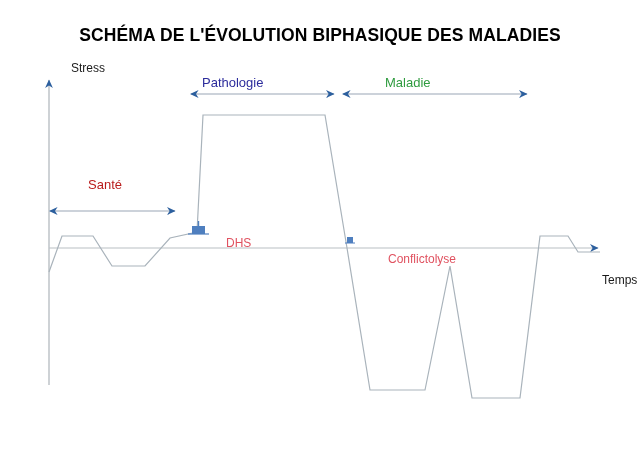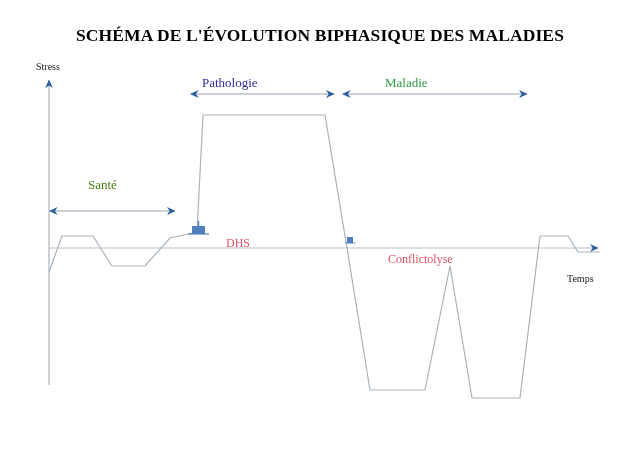--- a/index.html
+++ b/index.html
@@ -12,21 +12,20 @@
     width: 640px;
     height: 452px;
     overflow: hidden;
     position: relative;
   }
   #stage {
     position: relative;
     width: 575px;
     height: 452px;
     background: #ffffff;
-    font-family: Liberation Serif, serif;
   }
   #diagram {
     position: absolute;
     left: 0;
     top: 0;
     width: 640px;
     height: 452px;
   }
   .title {
     position: absolute;
@@ -35,34 +34,35 @@
     width: 640px;
     text-align: center;
     font-size: 17.5px;
     font-weight: bold;
     color: #000000;
     letter-spacing: 0.1px;
     white-space: nowrap;
   }
   .axis-label {
     position: absolute;
-    font-size: 10px;
+    font-size: 12px;
     color: #1a1a1a;
     white-space: nowrap;
+    margin-left: 35px;
   }
   .lbl-stress { left: 36px; top: 61px; }
   .lbl-temps  { left: 567px; top: 273px; }
 
   .span-label {
     position: absolute;
     font-size: 13px;
     white-space: nowrap;
     text-align: center;
   }
-  .lbl-sante       { left: 88px;  top: 177px; color: #4d7c0f; }
+  .lbl-sante       { left: 88px;  top: 177px; color: #b91c1c; }
   .lbl-pathologie  { left: 202px; top: 75px;  color: #2c2c9c; }
   .lbl-maladie     { left: 379px; top: 75px;  color: #2f9b3f; margin-left: 6px; }
 
   .point-label {
     position: absolute;
     font-size: 12px;
     color: #e05260;
     white-space: nowrap;
     margin-left: 36px;
   }

